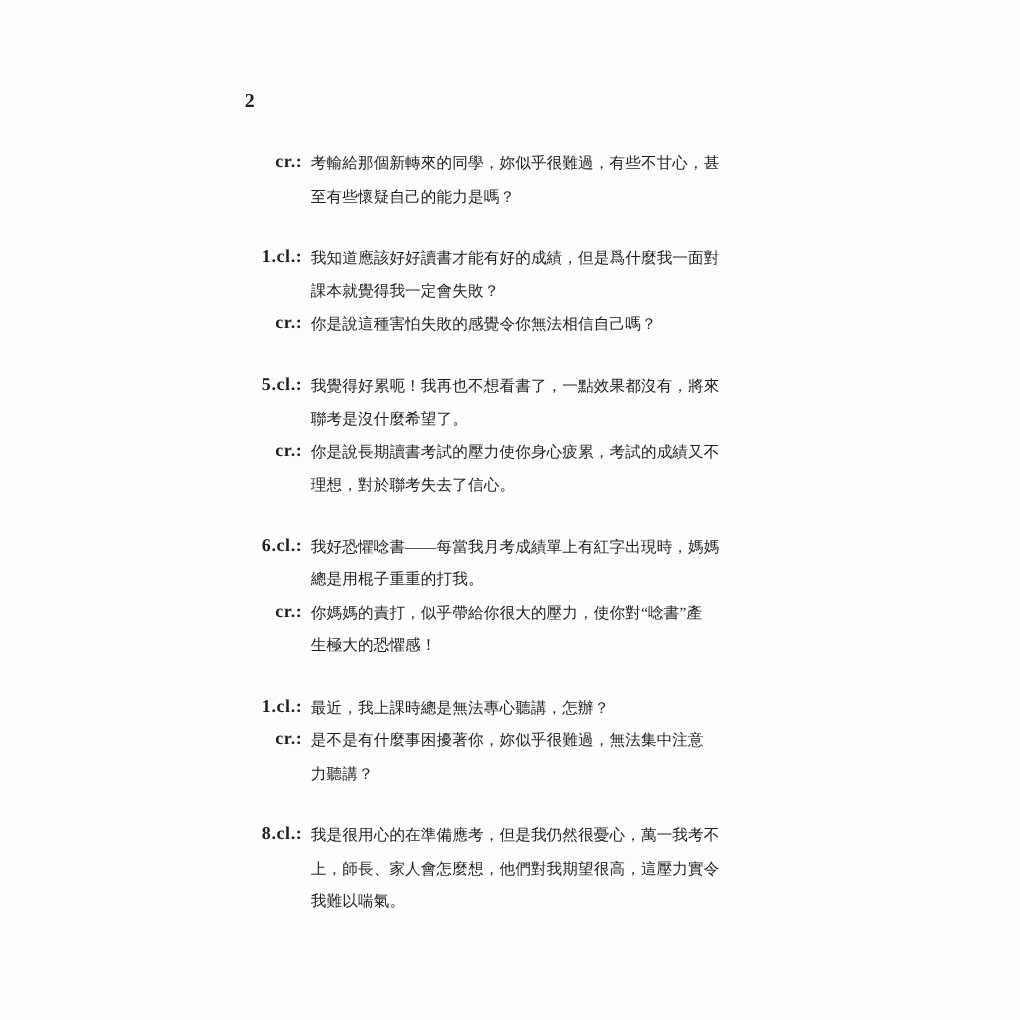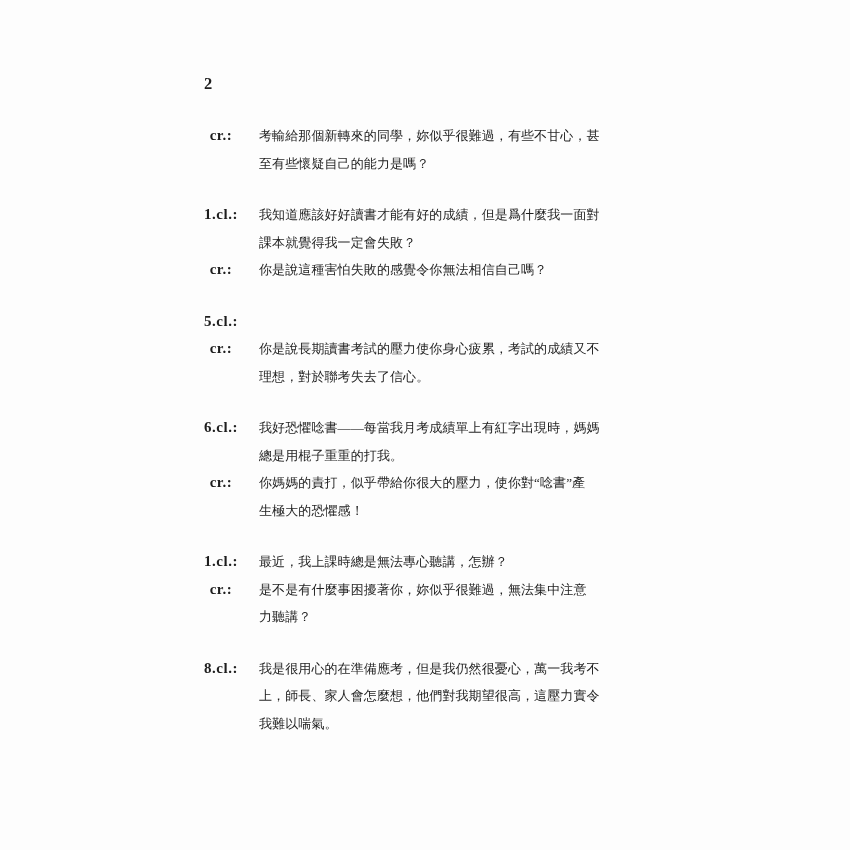--- a/index.html
+++ b/index.html
@@ -33,21 +33,21 @@
   }
   .block {
     margin-bottom: 24px;
   }
   .utt {
     display: flex;
     align-items: flex-start;
   }
   .utt .label {
     flex: 0 0 62px;
-    text-align: center;
+    text-align: right;
     padding-right: 7px;
     font-size: 15px;
     line-height: 27.5px;
     letter-spacing: 0.5px;
     font-weight: 600;
     white-space: nowrap;
   }
   .utt .text {
     width: 412px;
     font-size: 13px;
@@ -77,20 +77,22 @@
 課本就覺得我一定會失敗？</span>
           </div>
           <div class="utt">
             <span class="label">cr.:</span>
             <span class="text">你是說這種害怕失敗的感覺令你無法相信自己嗎？</span>
           </div>
         </div>
         <div class="block">
           <div class="utt">
             <span class="label">5.cl.:</span>
+            <span class="text">我覺得好累呃！我再也不想看書了，一點效果都沒有，將來
+聯考是沒什麼希望了。</span>
           </div>
           <div class="utt">
             <span class="label">cr.:</span>
             <span class="text">你是說長期讀書考試的壓力使你身心疲累，考試的成績又不
 理想，對於聯考失去了信心。</span>
           </div>
         </div>
         <div class="block">
           <div class="utt">
             <span class="label">6.cl.:</span>

